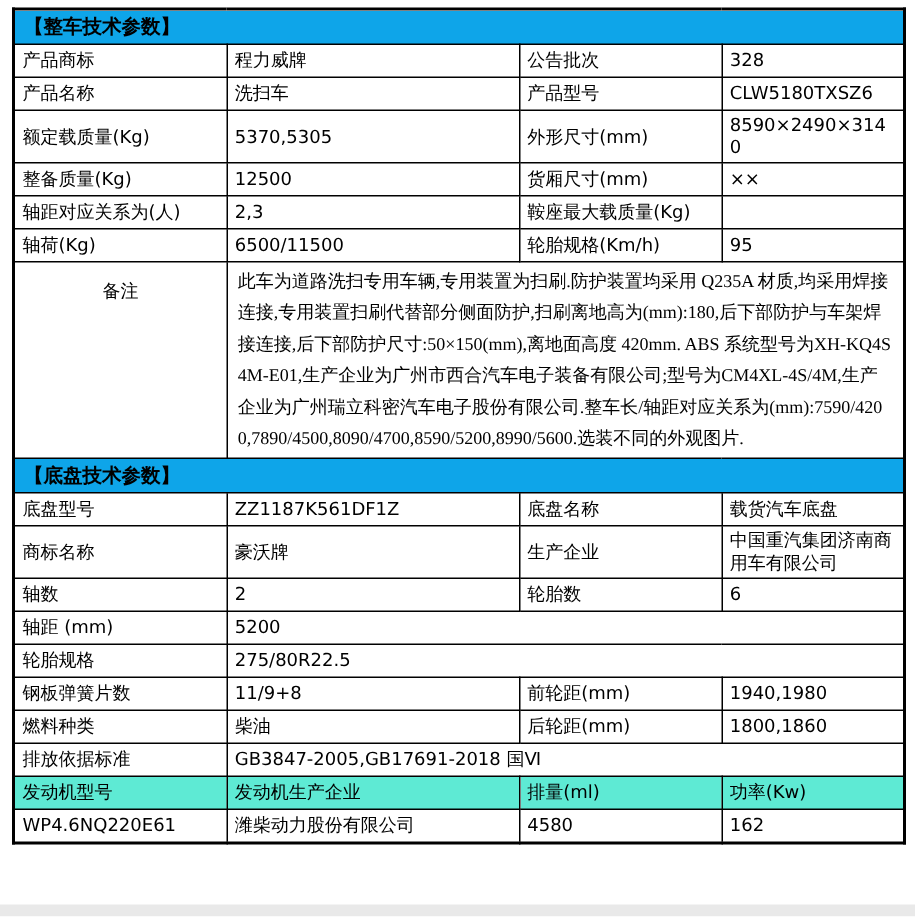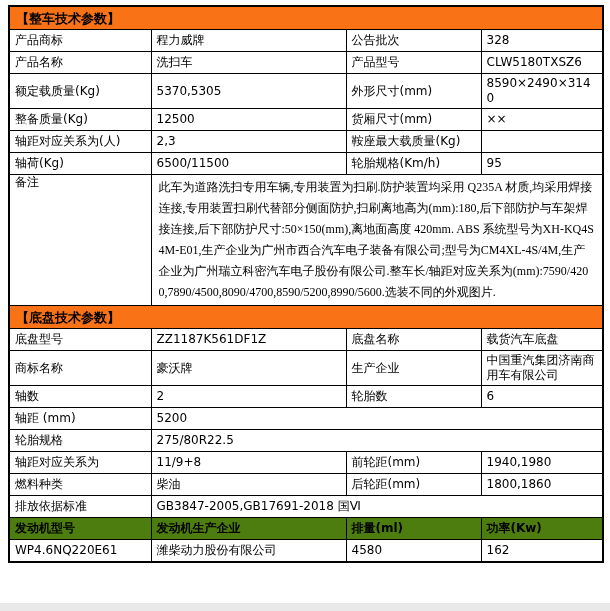--- a/index.html
+++ b/index.html
@@ -21,29 +21,29 @@
     border: 1px solid #000;
     font-size: 12px;
     line-height: 15px;
     padding: 2px 5px;
     height: 17px;
     vertical-align: middle;
     overflow: hidden;
     word-break: break-all;
   }
   tr.section-row td {
-    background: #f97316;
+    background: #0ea5e9;
     font-weight: bold;
     font-size: 13px;
     height: 18px;
     padding-left: 6px;
   }
-  tr.engine-head-row td { background: #4d7c0f; font-weight: bold; }
+  tr.engine-head-row td { background: #5eead4; }
   td.label { }
-  td.remark-label { vertical-align: top; padding-top: 0; }
+  td.remark-label { vertical-align: top; padding-top: 12px; text-align: center; }
   td.remark-text {
     line-height: 21px;
     padding: 2px 7px;
     vertical-align: top;
     word-break: break-all;
     font-family: Liberation Serif, serif;
   }
   .bottom-strip {
     position: absolute;
     left: 0; bottom: 0;
@@ -134,21 +134,21 @@
       </tr>
       <tr>
         <td class="label">轴距 (mm)</td>
         <td colspan="3">5200</td>
       </tr>
       <tr>
         <td class="label">轮胎规格</td>
         <td colspan="3">275/80R22.5</td>
       </tr>
       <tr>
-        <td class="label">轴距对应关系为</td>
+        <td class="label">钢板弹簧片数</td>
         <td>11/9+8</td>
         <td class="label">前轮距(mm)</td>
         <td>1940,1980</td>
       </tr>
       <tr>
         <td class="label">燃料种类</td>
         <td>柴油</td>
         <td class="label">后轮距(mm)</td>
         <td>1800,1860</td>
       </tr>

